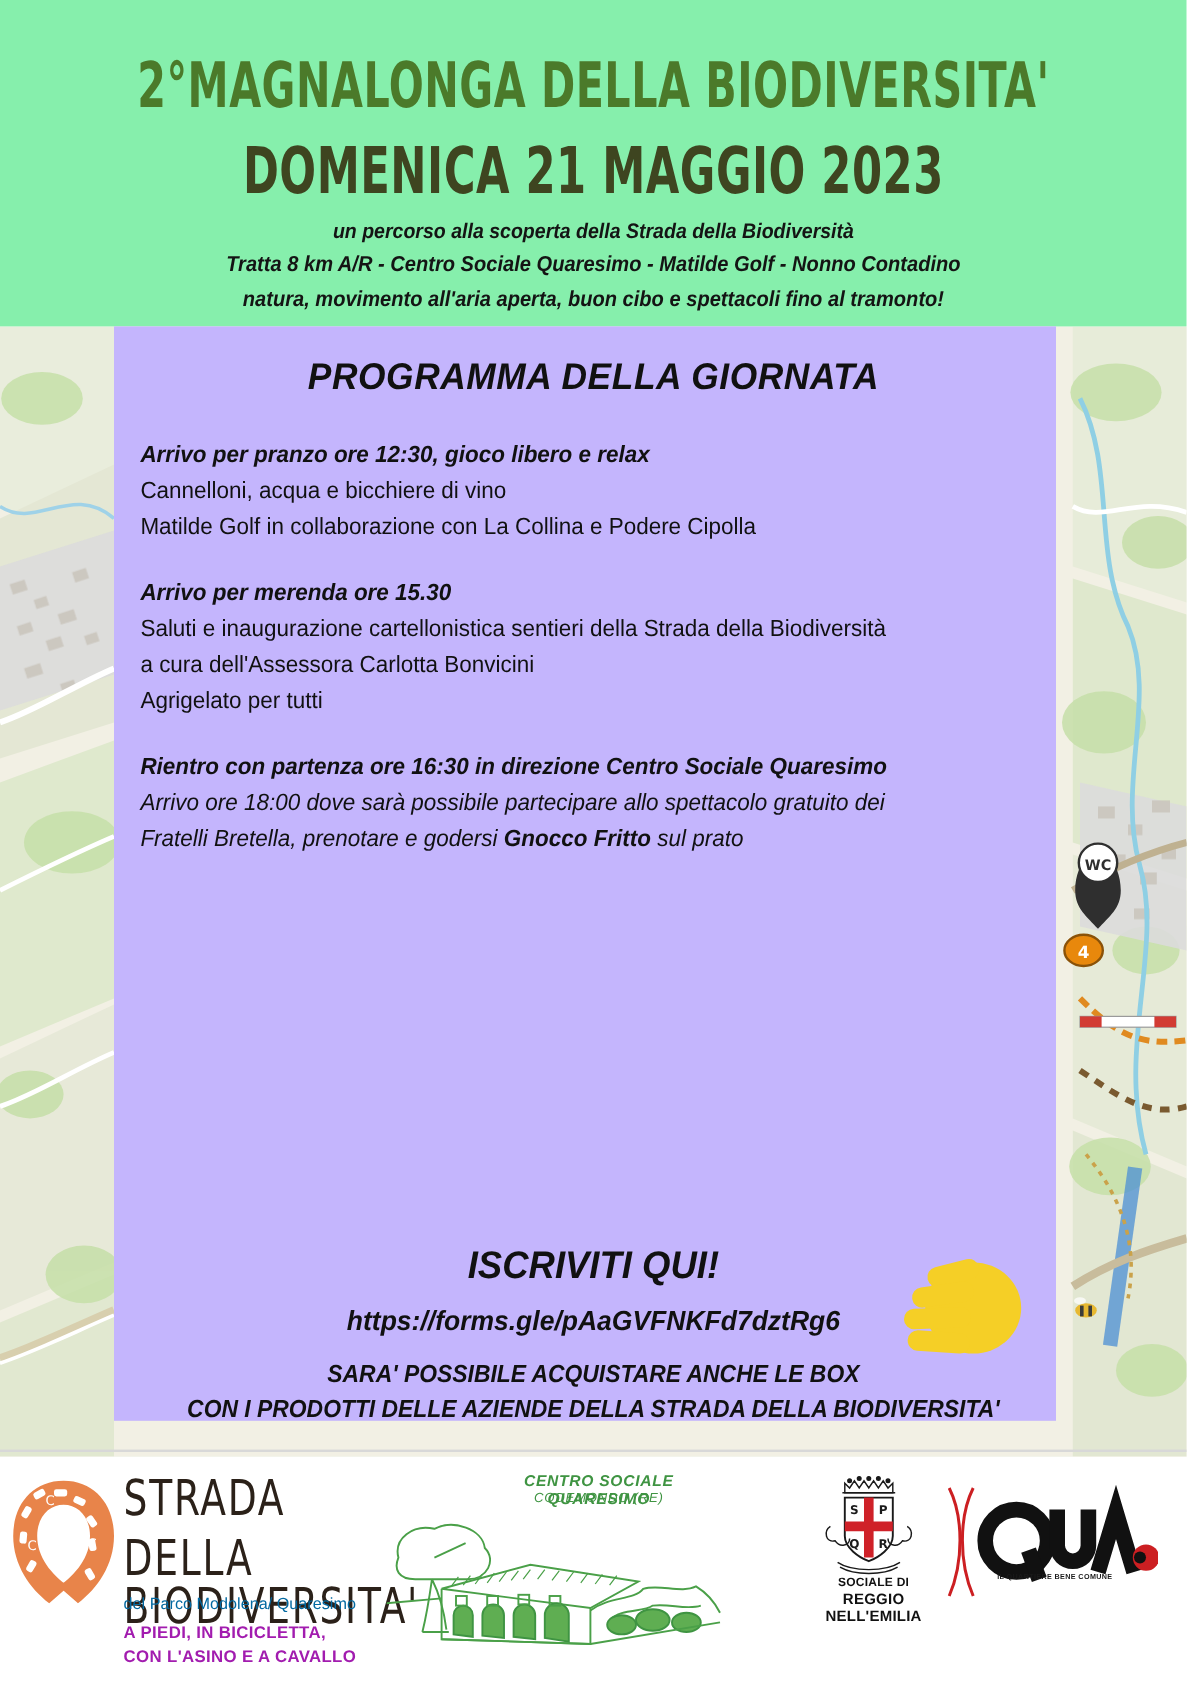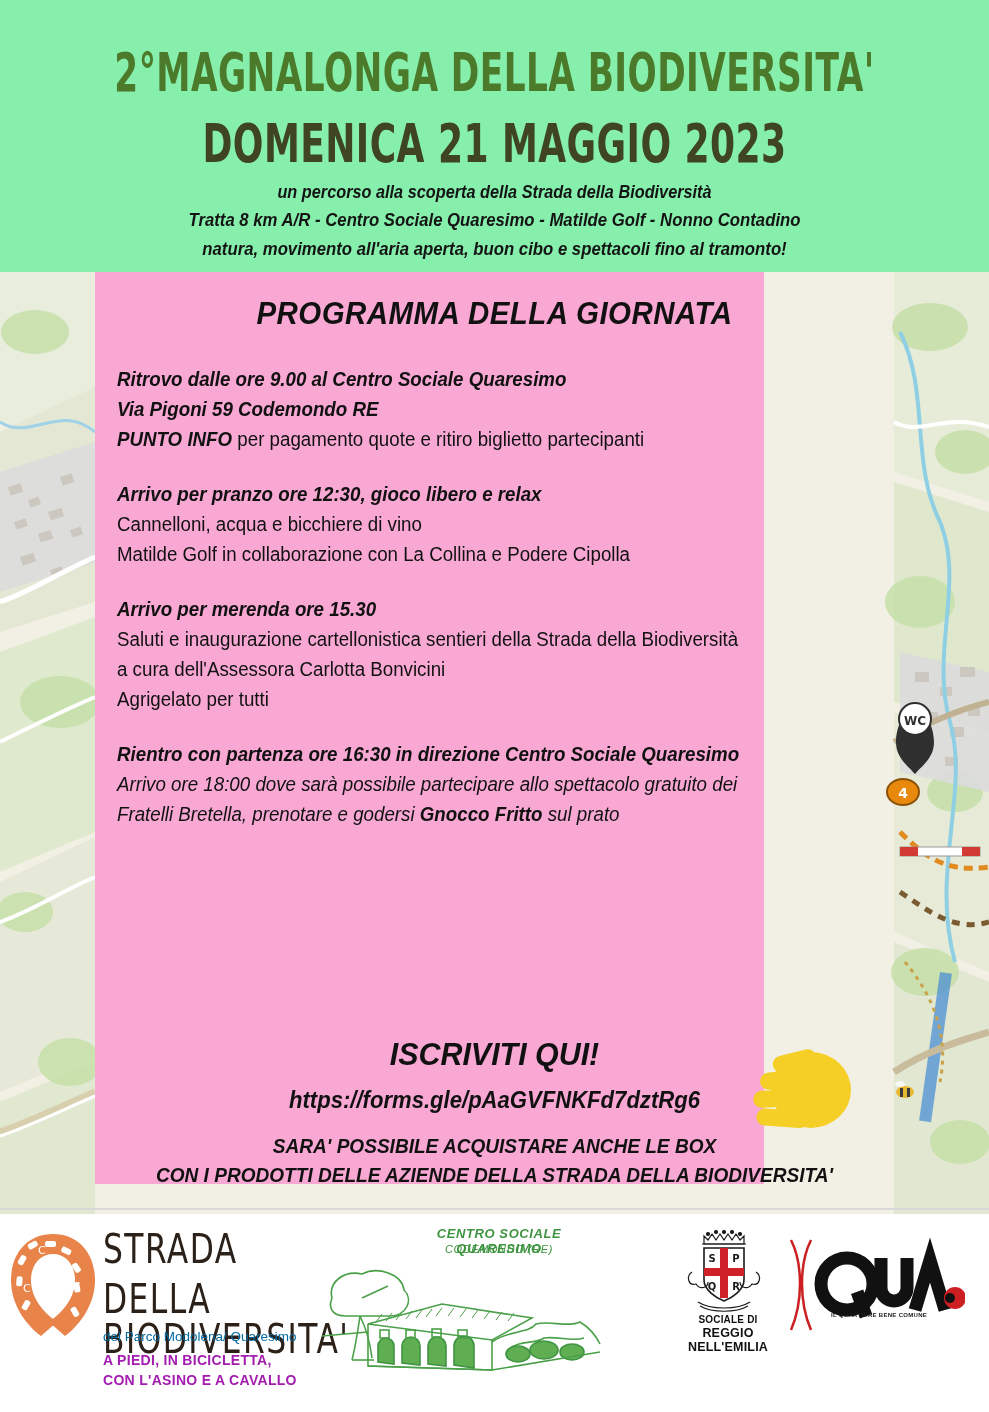--- a/index.html
+++ b/index.html
@@ -77,23 +77,23 @@
   }
   .sub-1 { top: 182px; }
   .sub-2 { top: 210px; font-size: 18px; }
   .sub-3 { top: 239px; font-size: 18px; }
 
   
   .green-panel {
     position: absolute;
     left: 95px;
     top: 272px;
-    width: 669px;
+    width: 785px;
     height: 912px;
-    background: #f9a8d4;
+    background: #c4b5fd;
     z-index: 6;
   }
   .prog-title {
     position: absolute;
     top: 24px; left: 0; width: 799px;
     text-align: center;
     font-family: "Liberation Sans", sans-serif;
     font-style: italic;
     font-weight: bold;
     font-size: 31px;
@@ -343,25 +343,20 @@
     <div class="subtitle sub-1">un percorso alla scoperta della Strada della Biodiversità</div>
     <div class="subtitle sub-2">Tratta 8 km  A/R - Centro Sociale Quaresimo - Matilde Golf - Nonno Contadino</div>
     <div class="subtitle sub-3">natura, movimento all'aria aperta, buon cibo e spettacoli fino al tramonto!</div>
   </div>
 
   <div class="green-panel">
     <div class="prog-title">PROGRAMMA DELLA GIORNATA</div>
 
     <div class="prog-body">
 
-      <div class="blk">
-        <div class="ln bold">Ritrovo dalle ore 9.00 al Centro Sociale Quaresimo</div>
-        <div class="ln bold">Via Pigoni 59 Codemondo RE</div>
-        <div class="ln plain"><b>PUNTO INFO</b><span> per pagamento quote e ritiro biglietto partecipanti</span></div>
-      </div>
 
 
       <div class="blk">
         <div class="ln bold">Arrivo per pranzo ore 12:30, gioco libero e relax</div>
         <div class="ln plain">Cannelloni,  acqua e bicchiere di vino</div>
         <div class="ln plain"> Matilde Golf in collaborazione con La Collina e Podere Cipolla</div>
       </div>
 
 
       <div class="blk">

